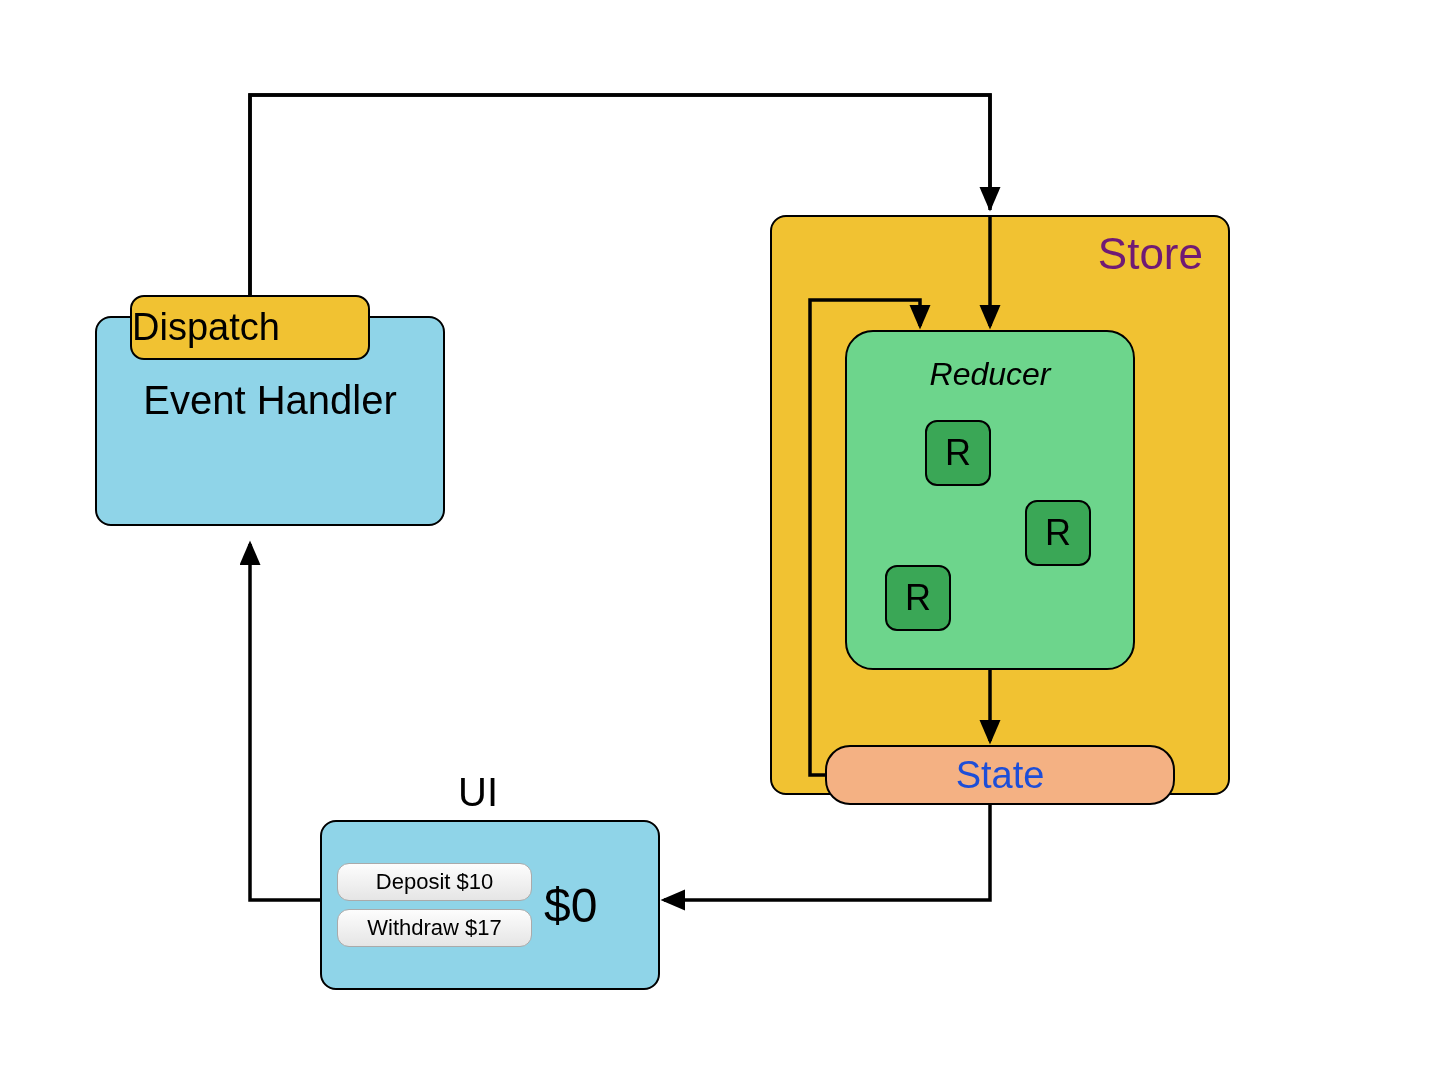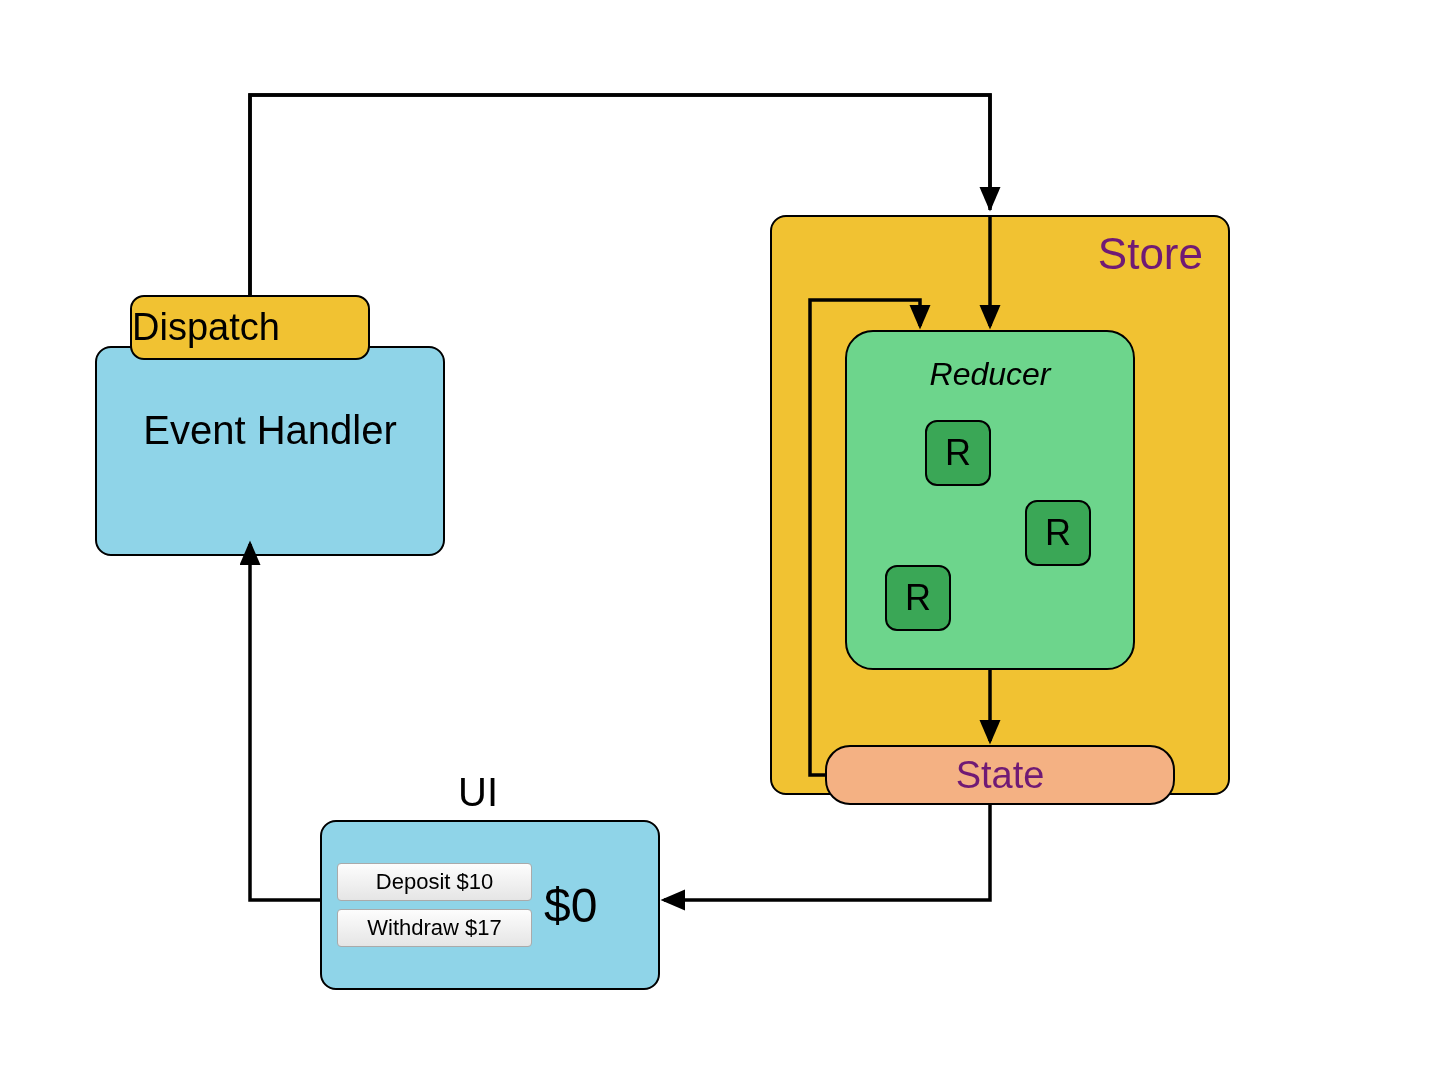--- a/index.html
+++ b/index.html
@@ -74,27 +74,27 @@
       top: 745px;
       width: 350px;
       height: 60px;
       background: #f4b183;
       border: 2.5px solid #000;
       border-radius: 25px;
       display: flex;
       align-items: center;
       justify-content: center;
       font-size: 38px;
-      color: #701a75;
+      color: #1d4ed8;
       z-index: 4;
     }
     .event-handler-box {
       position: absolute;
       left: 95px;
-      top: 346px;
+      top: 316px;
       width: 350px;
       height: 210px;
       background: #8fd4e8;
       border: 2.5px solid #000;
       border-radius: 16px;
       z-index: 2;
       display: flex;
       flex-direction: column;
     }
     .event-handler-label {
@@ -148,21 +148,21 @@
     .ui-buttons {
       display: flex;
       flex-direction: column;
       gap: 8px;
     }
     .ui-btn {
       width: 195px;
       height: 38px;
       background: linear-gradient(#fdfdfd, #e5e5e5);
       border: 1px solid #aaa;
-      border-radius: 4px;
+      border-radius: 12px;
       font-size: 22px;
       color: #000;
       cursor: pointer;
       display: flex;
       align-items: center;
       justify-content: center;
     }
     .ui-amount {
       font-size: 48px;
       color: #000;

